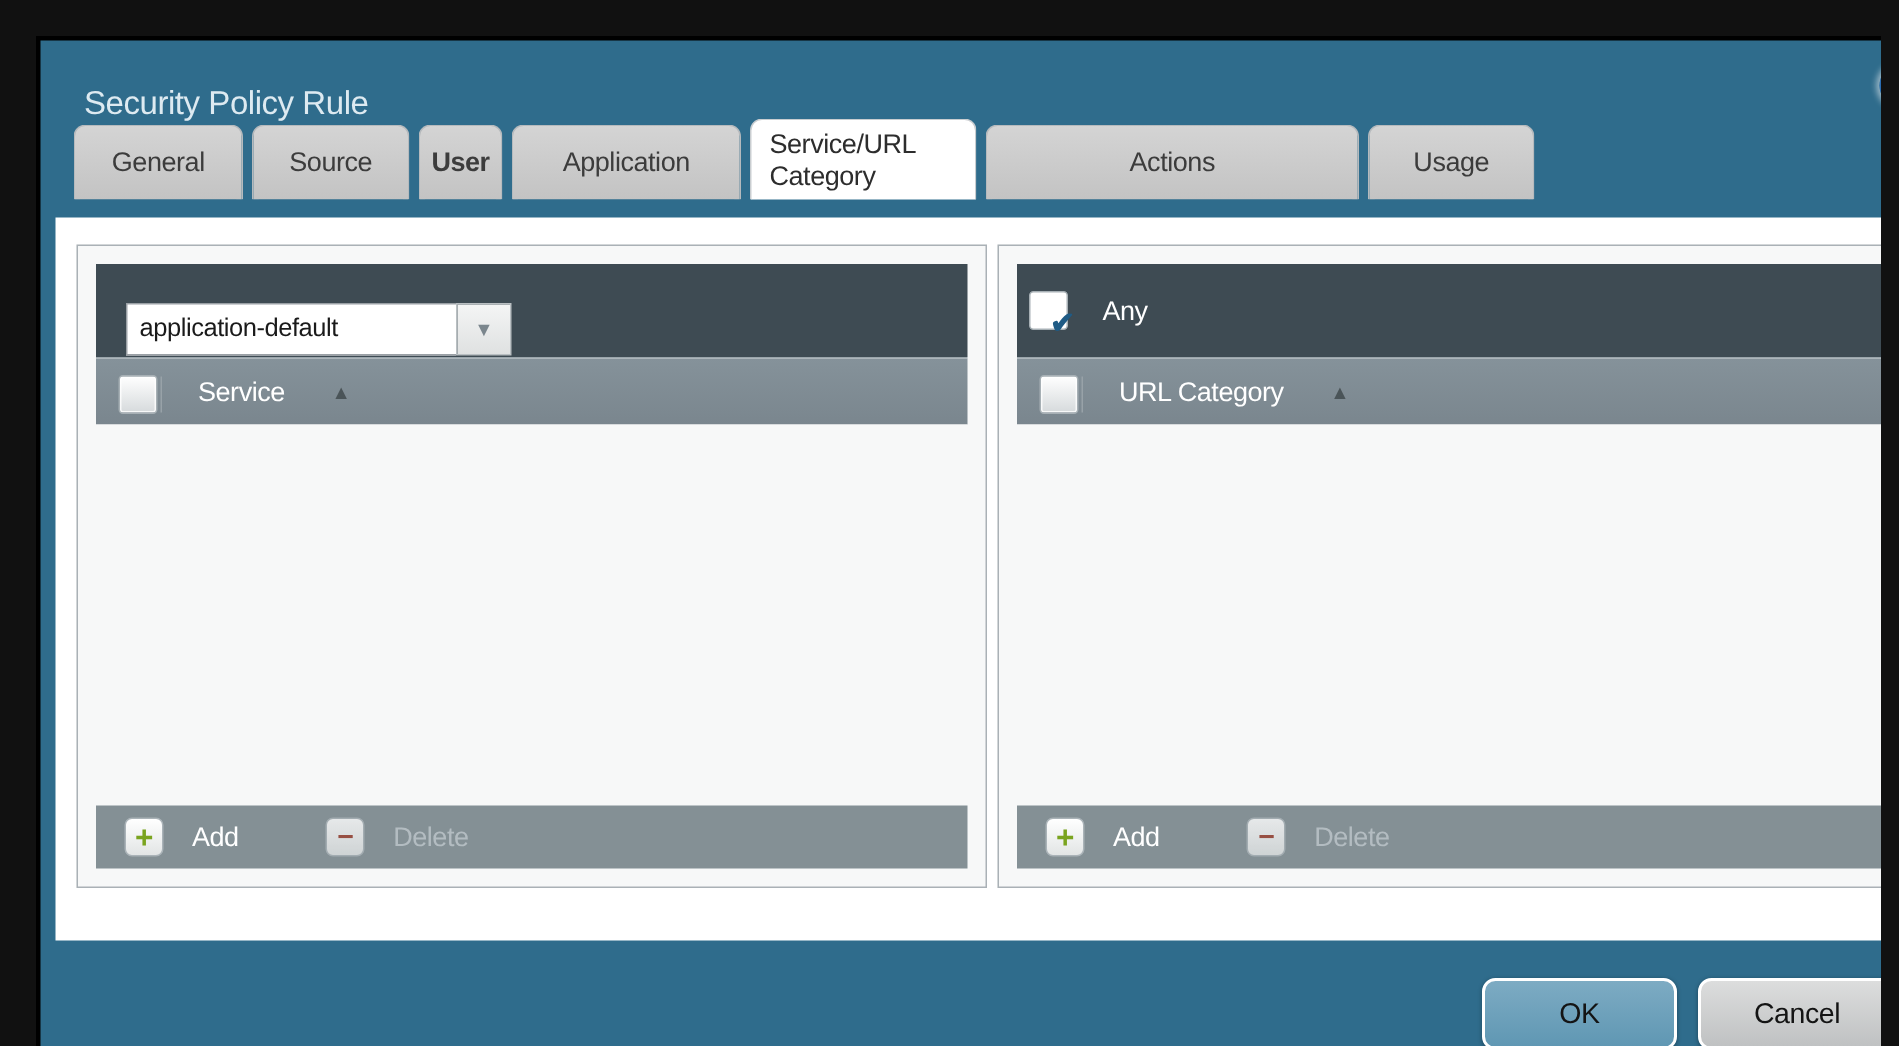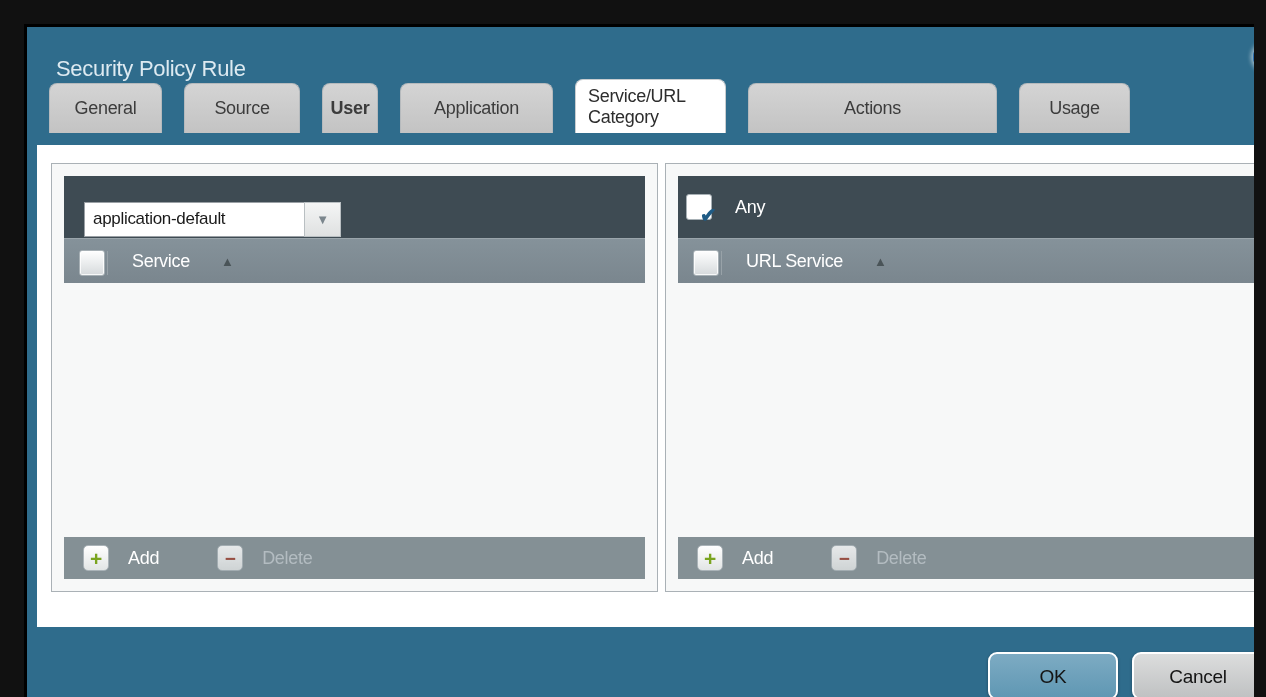--- a/index.html
+++ b/index.html
@@ -38,21 +38,21 @@
     text-align: center;
     line-height: 22px;
     cursor: pointer;
   }
 
   
   .tabs {
     position: absolute;
     left: 10px; top: 68px;
     display: flex;
-    gap: 22px;
+    gap: 6px;
     height: 50px;
     align-items: flex-end;
   }
   .tab {
     height: 50px;
     background: linear-gradient(#d4d4d4, #c3c3c3);
     border: 1px solid #b6babd;
     border-bottom: none;
     border-radius: 8px 8px 0 0;
     color: #3c3c3c;
@@ -63,21 +63,21 @@
     cursor: pointer;
   }
   .tab.active {
     height: 54px;
     background: #ffffff;
     border-color: #c9cdd0;
     color: #2d2d2d;
     z-index: 3;
   }
   .tab:nth-child(1) { width: 113px; }
-  .tab:nth-child(2) { width: 116px; }
+  .tab:nth-child(2) { width: 105px; }
   .tab:nth-child(3) { width: 56px; font-weight: bold;  }
   .tab:nth-child(4) { width: 153px; }
   .tab:nth-child(5) { width: 151px; }
   .tab:nth-child(6) { width: 249px; }
   .tab:nth-child(7) { width: 111px; }
   .tab:nth-child(8) { width: 100px; }
 
   
   .content-sheet {
     position: absolute;
@@ -309,21 +309,21 @@
       <div class="panel-toolbar">
         <div class="checkbox large">
           <span class="check-glyph">✔</span>
         </div>
         <span class="any-label">Any</span>
       </div>
       <div class="panel-colheader">
         <div class="colheader-checkcell">
           <div class="checkbox small"></div>
         </div>
-        <span class="colheader-label">URL Service</span>
+        <span class="colheader-label">URL Category</span>
         <span class="sort-asc-icon">▲</span>
       </div>
       <div class="panel-body"></div>
       <div class="panel-footer">
         <div class="footer-btn">
           <span class="badge">
               <span class="plus-glyph">+</span>
             </span>
           <span class="btn-label">Add</span>
         </div>

